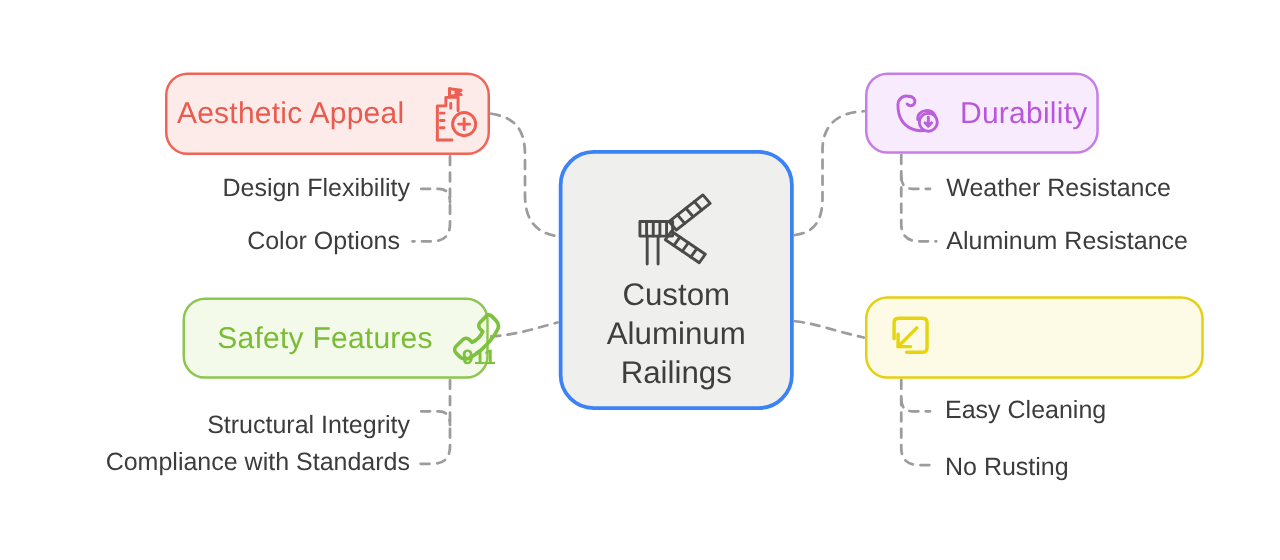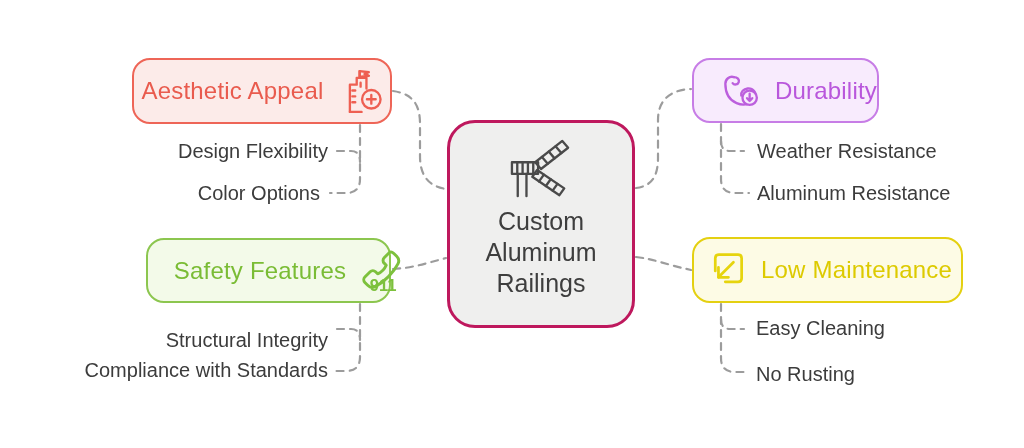--- a/index.html
+++ b/index.html
@@ -13,34 +13,34 @@
   .topic{
     position:absolute;display:flex;align-items:center;justify-content:center;
     border-radius:18px;border:2.5px solid;box-sizing:border-box;white-space:nowrap;
   }
   .t-label{font-size:24px;letter-spacing:0.2px;}
   .t-icon{flex:0 0 auto;}
 
   #topic-aesthetic{left:132px;top:58px;width:260px;height:66px;background:#fcebe9;border-color:#ee6557;gap:22px;}
   #topic-aesthetic .t-label{color:#e95b4e;}
 
-  #topic-durability{left:692px;top:58px;width:187px;height:65px;background:#f8ebfd;border-color:#c77de6;justify-content:flex-end;padding-left:14px;gap:13px;}
+  #topic-durability{left:692px;top:58px;width:187px;height:65px;background:#f8ebfd;border-color:#c77de6;justify-content:center;padding-left:14px;gap:13px;}
   #topic-durability .t-label{color:#b957dc;}
 
   #topic-safety{left:146px;top:238px;width:245px;height:65px;background:#f3fae9;border-color:#8cc64f;gap:8px;}
   #topic-safety .t-label{color:#7abc35;margin-left:38px;}
 
   #topic-low{left:692px;top:237px;width:271px;height:66px;background:#fdfbe5;border-color:#e4d011;justify-content:flex-start;padding-left:14px;gap:13px;}
   #topic-low .t-label{color:#ddca00;}
 
   .center-node{
     position:absolute;left:447px;top:120px;width:188px;height:208px;box-sizing:border-box;
-    background:#efefee;border:3px solid #be185d;border-radius:28px;
+    background:#efefee;border:3px solid #3b82f6;border-radius:28px;
     display:flex;flex-direction:column;align-items:center;justify-content:flex-start;
-    padding-top:16px;
+    padding-top:31px;
   }
   .center-node .c-text{margin-top:5px;text-align:center;}
   .c-line{font-size:25px;line-height:31px;color:#3e3e3e;}
 
   .sub{position:absolute;height:30px;line-height:30px;font-size:20px;color:#3c3c3c;white-space:nowrap;}
   .sub.left{text-align:right;}
   #sub-df{right:696px;top:136px;}
   #sub-co{right:704px;top:178px;}
   #sub-si{right:696px;top:314px;margin-top:11px;}
   #sub-cs{right:696px;top:355px;}
@@ -122,21 +122,20 @@
       <text x="16" y="45" font-size="17" font-weight="700" fill="#7dc13d" stroke="none" font-family="Liberation Sans, sans-serif">911</text>
     </svg>
   </div>
 
   <div class="topic" id="topic-low">
     <svg class="t-icon" width="40" height="44" viewBox="0 0 44 48" fill="none" stroke="#e6d40d" stroke-width="3" stroke-linecap="round" stroke-linejoin="round">
       <path d="M8,25 V11 Q8,7 12,7 H33 Q37,7 37,11 V33 Q37,37 33,37 H19"></path>
       <path d="M28,15.5 L11.5,32"></path>
       <path d="M11.5,21 V32 H22.5"></path>
     </svg>
-    <span class="t-label">Low Maintenance</span>
   </div>
 
   <div class="sub left" id="sub-df">Design Flexibility</div>
   <div class="sub left" id="sub-co">Color Options</div>
   <div class="sub left" id="sub-si">Structural Integrity</div>
   <div class="sub left" id="sub-cs">Compliance with Standards</div>
   <div class="sub right" id="sub-wr">Weather Resistance</div>
   <div class="sub right" id="sub-cr">Aluminum Resistance</div>
   <div class="sub right" id="sub-ec">Easy Cleaning</div>
   <div class="sub right" id="sub-nr">No Rusting</div>

